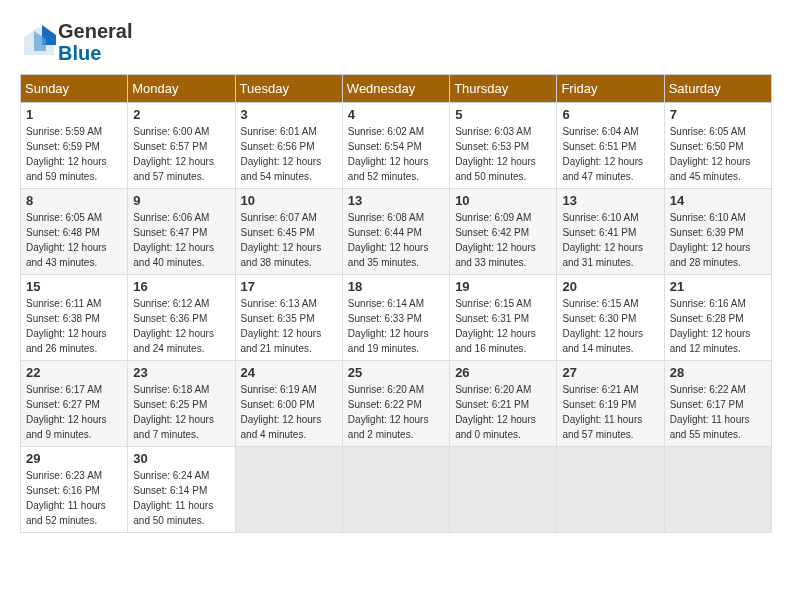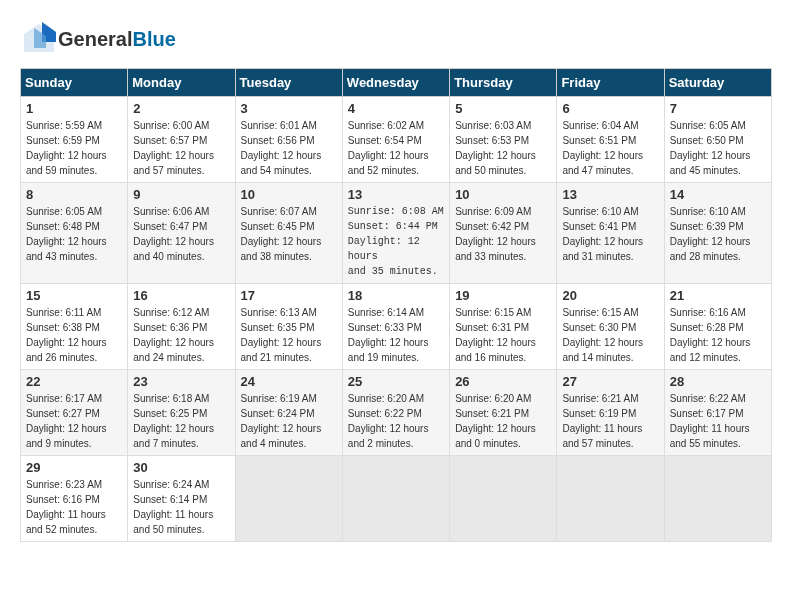--- a/index.html
+++ b/index.html
@@ -15,20 +15,21 @@
       justify-content: space-between;
       align-items: flex-start;
       margin-bottom: 10px;
     }
     .logo-wrapper {
       display: flex;
       align-items: center;
     }
     .logo-name {
       display: flex;
+      flex-direction: column;
       line-height: 1.1;
     }
     .logo-general { font-size: 20px; font-weight: bold; color: #333; }
     .logo-blue-text { font-size: 20px; font-weight: bold; color: #0369a1; }
     .title-block {
       text-align: right;
     }
     .month-title {
       font-size: 36px;
       font-weight: bold;
@@ -37,24 +38,24 @@
     .location {
       font-size: 16px;
       color: #333;
     }
     table {
       width: 100%;
       border-collapse: collapse;
       table-layout: fixed;
     }
     thead tr th {
-      background: #0c4a6e;
+      background: #a16207;
       color: #fff;
       font-size: 13px;
-      font-weight: bold;
+      font-weight: normal;
       padding: 6px 4px;
       text-align: left;
       border: 1px solid #ccc;
     }
     tbody tr td {
       vertical-align: top;
       border: 1px solid #ddd;
       padding: 4px 5px;
       font-size: 10.5px;
       color: #333;
@@ -179,21 +180,21 @@
         </td>
         <td>
           <span class="day-num">10</span>
           <div class="day-info" style="white-space: pre-line;">Sunrise: 6:07 AM
 Sunset: 6:45 PM
 Daylight: 12 hours
 and 38 minutes.</div>
         </td>
         <td>
           <span class="day-num">13</span>
-          <div class="day-info" style="white-space: pre-line; font-family: Liberation Mono, monospace;">Sunrise: 6:08 AM
+          <div class="day-info" style="white-space: pre-line;">Sunrise: 6:08 AM
 Sunset: 6:44 PM
 Daylight: 12 hours
 and 35 minutes.</div>
         </td>
         <td>
           <span class="day-num">10</span>
           <div class="day-info" style="white-space: pre-line;">Sunrise: 6:09 AM
 Sunset: 6:42 PM
 Daylight: 12 hours
 and 33 minutes.</div>
@@ -275,21 +276,21 @@
         <td>
           <span class="day-num">23</span>
           <div class="day-info" style="white-space: pre-line;">Sunrise: 6:18 AM
 Sunset: 6:25 PM
 Daylight: 12 hours
 and 7 minutes.</div>
         </td>
         <td>
           <span class="day-num">24</span>
           <div class="day-info" style="white-space: pre-line;">Sunrise: 6:19 AM
-Sunset: 6:24 PM
+Sunset: 6:00 PM
 Daylight: 12 hours
 and 4 minutes.</div>
         </td>
         <td>
           <span class="day-num">25</span>
           <div class="day-info" style="white-space: pre-line;">Sunrise: 6:20 AM
 Sunset: 6:22 PM
 Daylight: 12 hours
 and 2 minutes.</div>
         </td>

